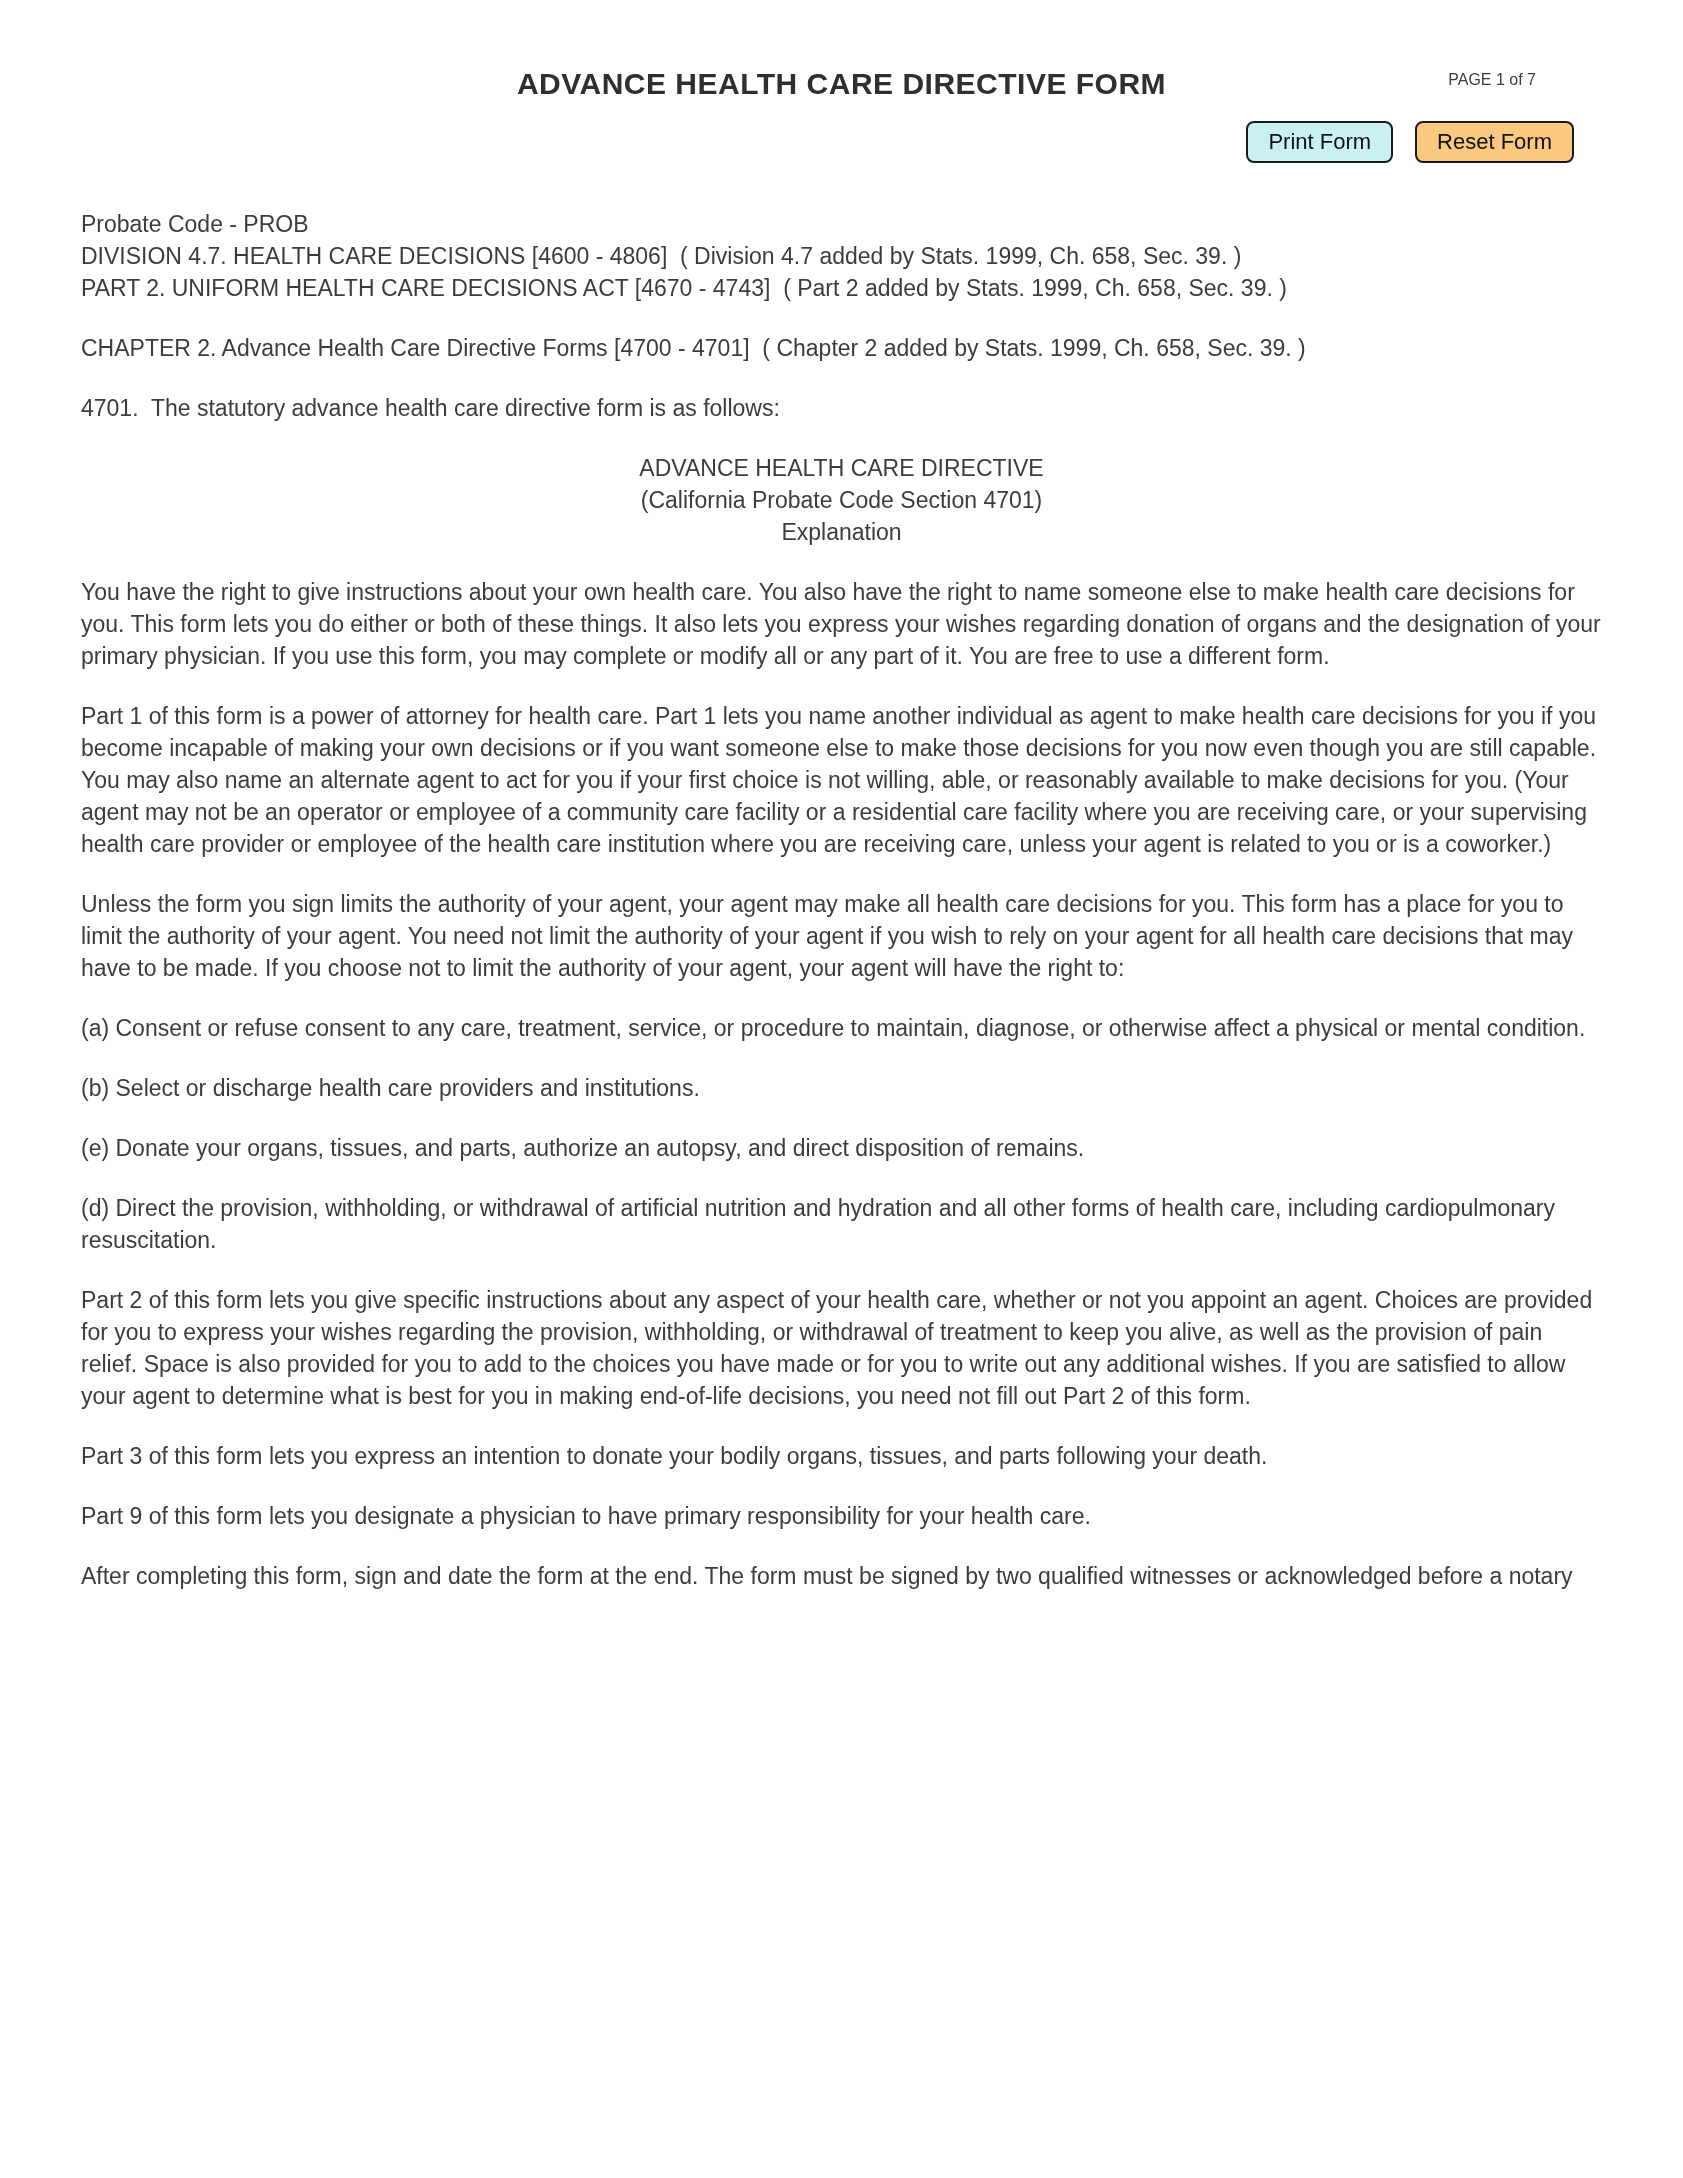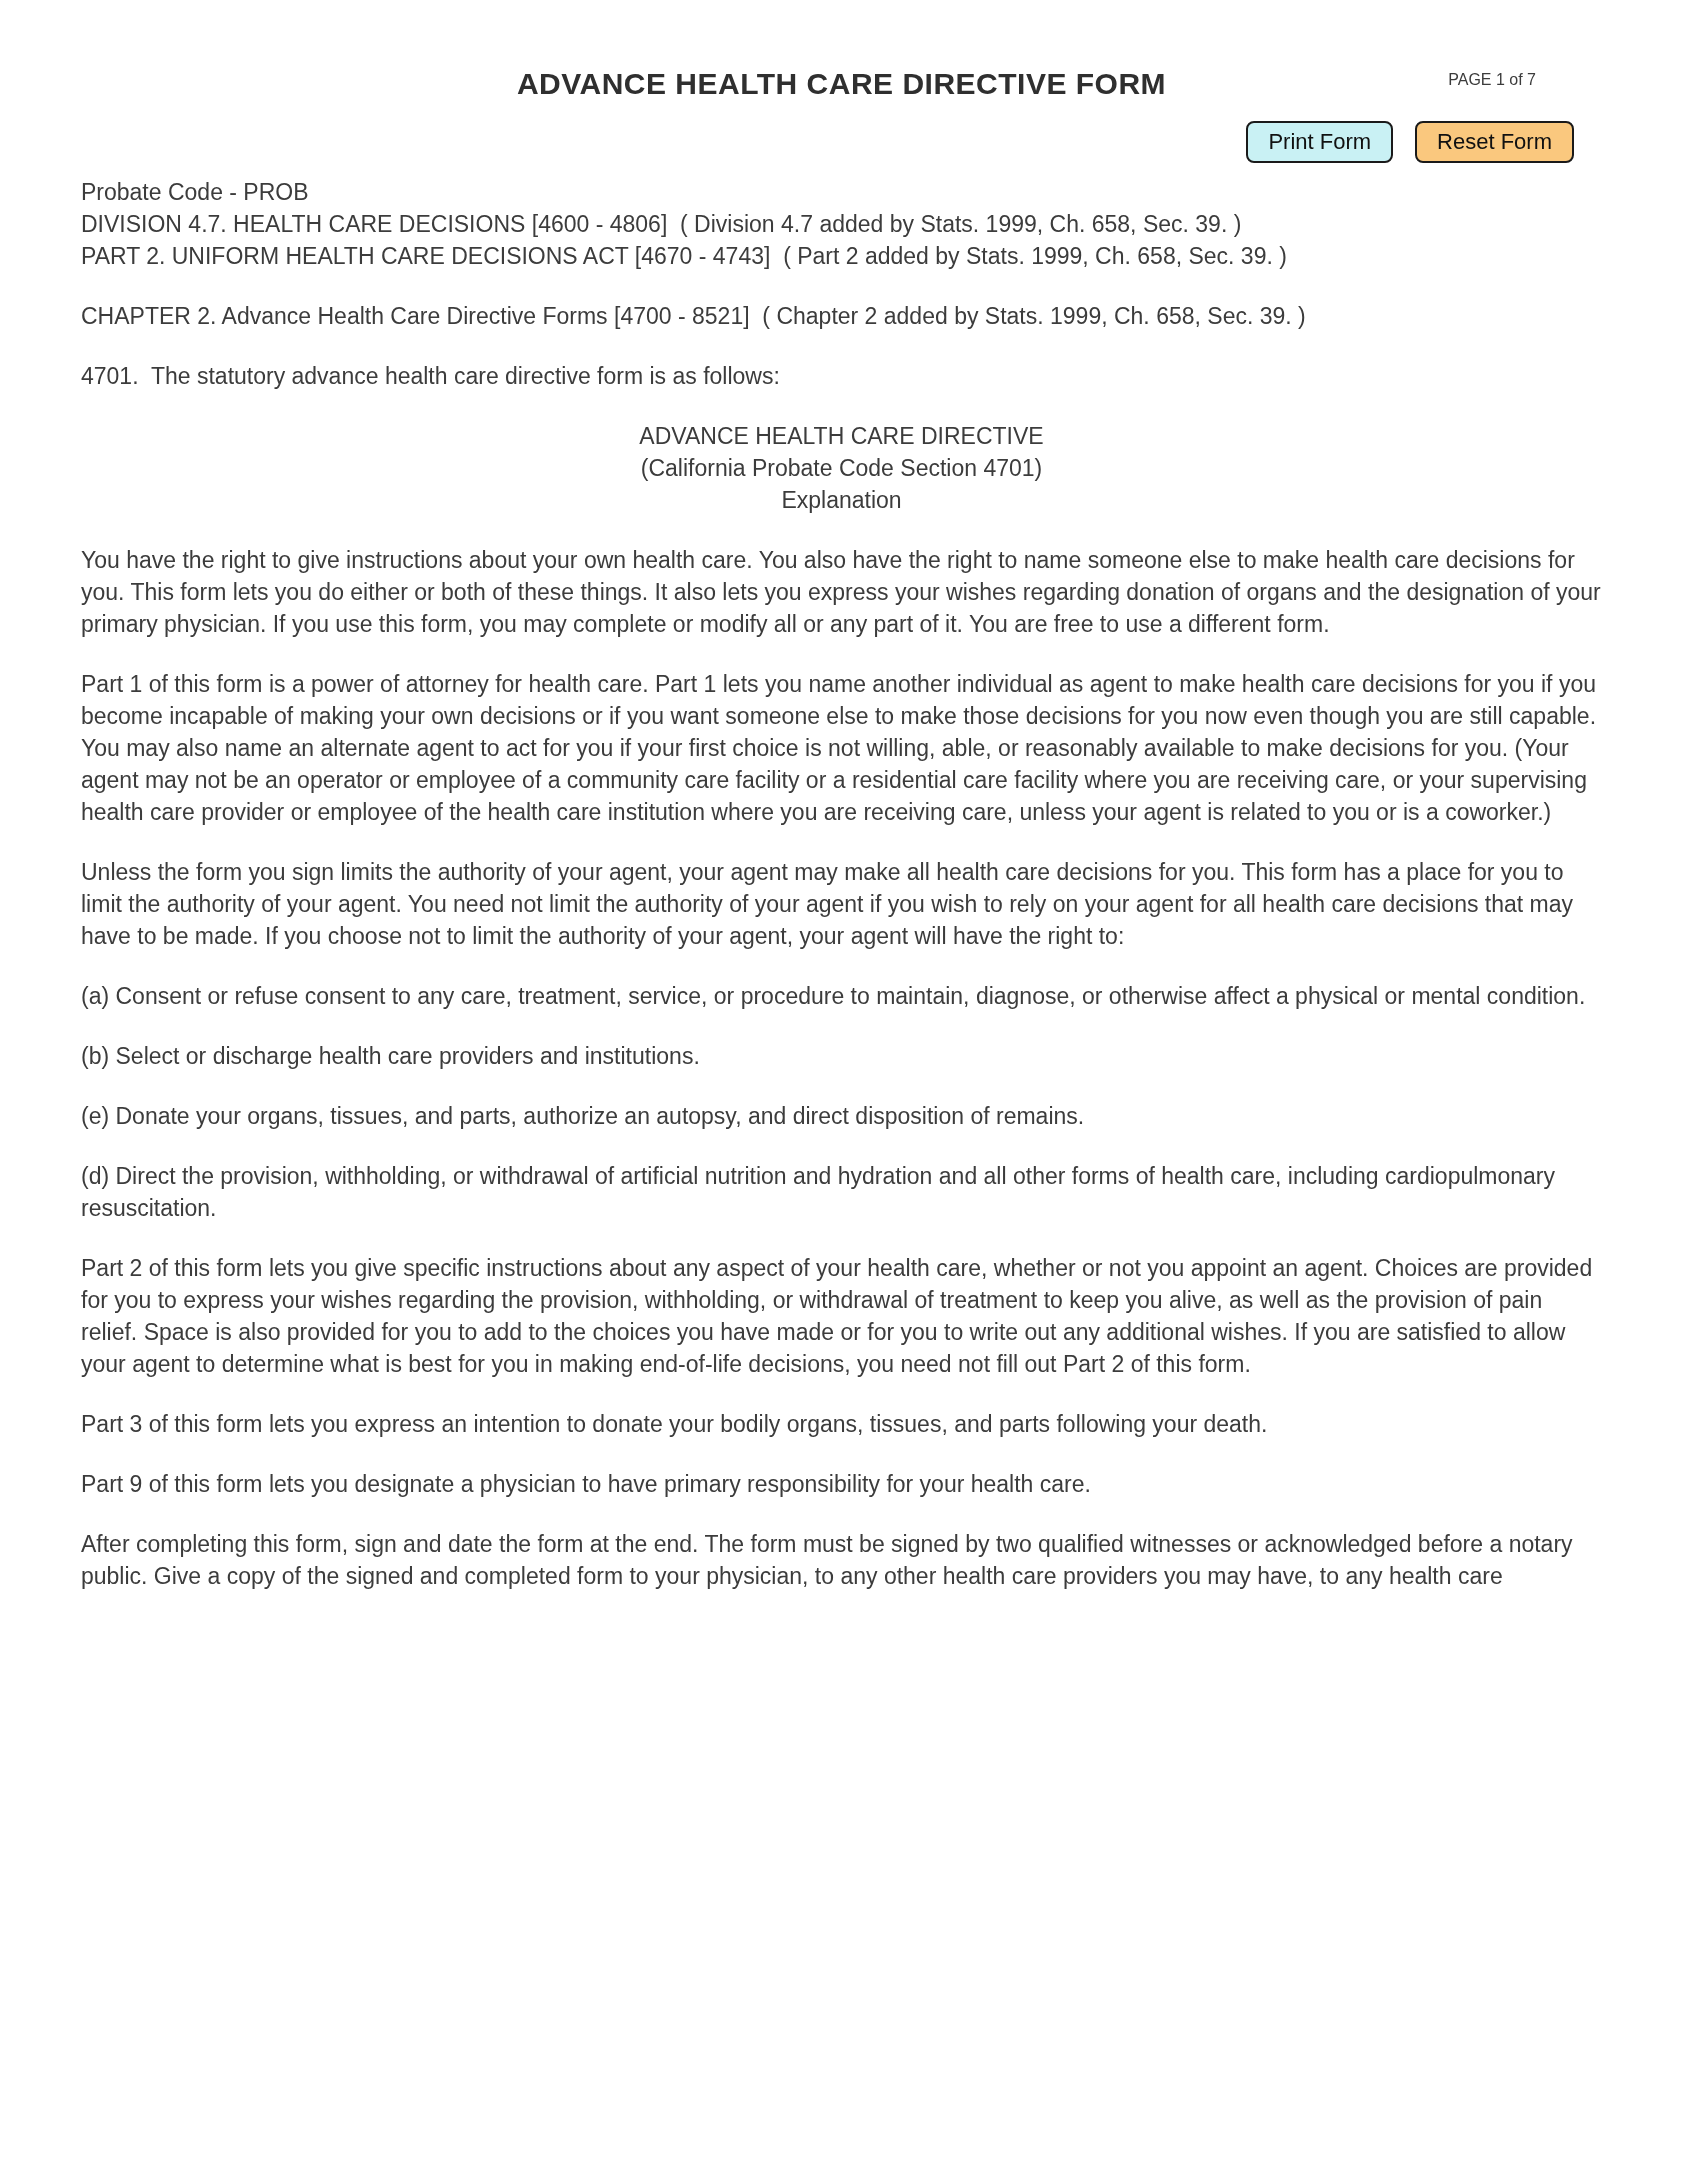--- a/index.html
+++ b/index.html
@@ -49,20 +49,21 @@
     border-radius: 8px;
     cursor: pointer;
     line-height: 1.1;
   }
   .btn-print { background: #c9f1f4; }
   .btn-reset { background: #fac87e; }
   .content {
     padding: 0 81px;
     font-size: 23px;
     line-height: 32px;
+    margin-top: 32px;
   }
   .block { margin: 0 0 28px 0; }
   .line { white-space: pre-wrap; }
   .para { margin: 0 0 28px 0; white-space: pre-wrap; }
   .centered { text-align: center; }
 </style>
 </head>
 <body>
 
 <div class="page">
@@ -78,21 +79,21 @@
 
   <main class="content">
 
     <div class="block">
       <div class="line">Probate Code - PROB</div>
       <div class="line">DIVISION 4.7. HEALTH CARE DECISIONS [4600 - 4806]  ( Division 4.7 added by Stats. 1999, Ch. 658, Sec. 39. )</div>
       <div class="line">PART 2. UNIFORM HEALTH CARE DECISIONS ACT [4670 - 4743]  ( Part 2 added by Stats. 1999, Ch. 658, Sec. 39. )</div>
     </div>
 
     <div class="block">
-      <div class="line">CHAPTER 2. Advance Health Care Directive Forms [4700 - 8521]  ( Chapter 2 added by Stats. 1999, Ch. 658, Sec. 39. )</div>
+      <div class="line">CHAPTER 2. Advance Health Care Directive Forms [4700 - 4701]  ( Chapter 2 added by Stats. 1999, Ch. 658, Sec. 39. )</div>
     </div>
 
     <div class="block">
       <div class="line">4701.  The statutory advance health care directive form is as follows:</div>
     </div>
 
     <div class="block centered">
       <div class="line">ADVANCE HEALTH CARE DIRECTIVE</div>
       <div class="line">(California Probate Code Section 4701)</div>
       <div class="line">Explanation</div>

